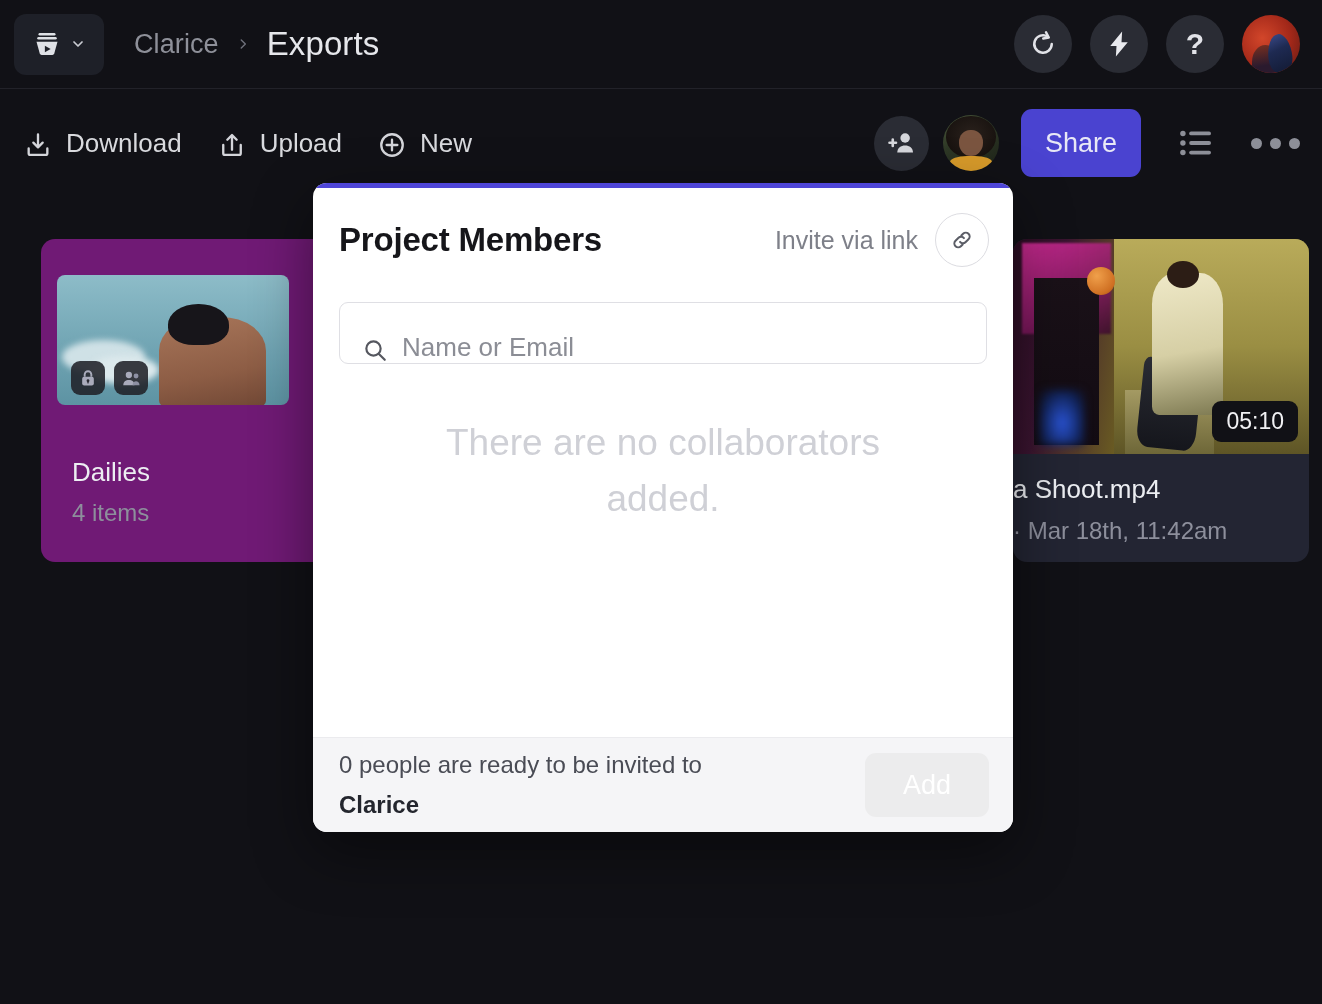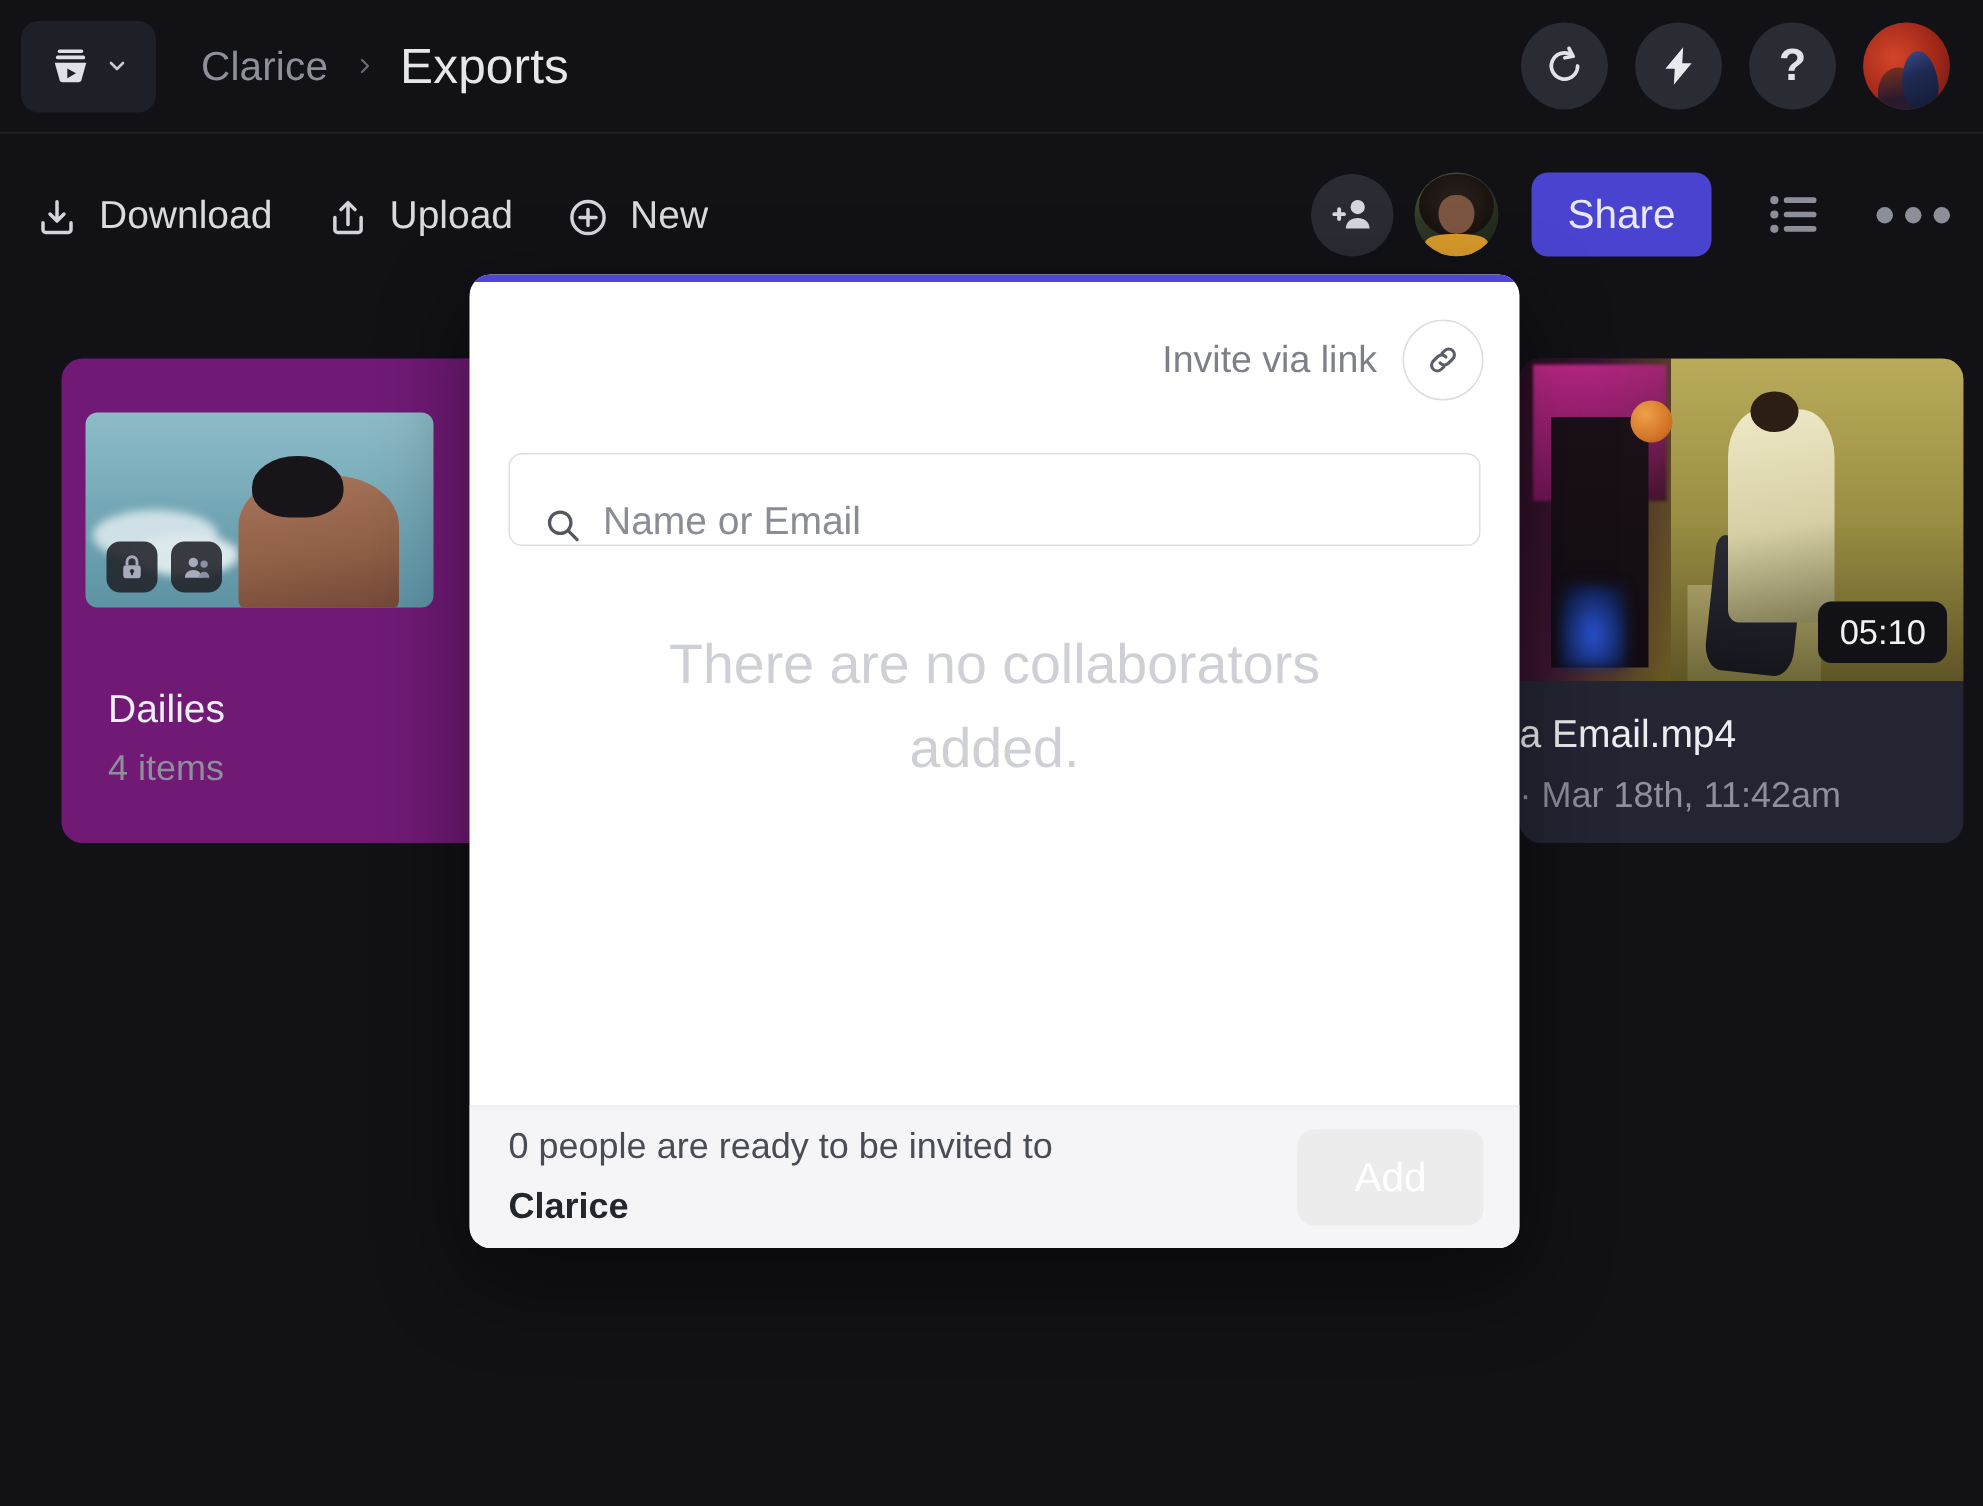--- a/index.html
+++ b/index.html
@@ -108,21 +108,21 @@
   .member-avatar .face {
     position:absolute; left:28%; top:26%; width:44%; height:48%;
     background: #7b5540; border-radius: 46% 46% 50% 50%;
   }
   .member-avatar .shirt {
     position:absolute; left:12%; bottom:0; width:76%; height:26%;
     background: #d79a2a; border-radius: 40% 40% 0 0;
   }
   .share-btn {
     margin-left: 22px;
-    width: 120px; height: 56px; border-radius: 11px;
+    width: 120px; height: 68px; border-radius: 11px;
     background: #4a43d0;
     display:flex; align-items:center; justify-content:center;
     font-size: 27px; color: #e8e8f6; cursor: pointer;
   }
   .list-ico { margin-left: 38px; cursor:pointer; width:34px; height:30px; display:block;}
   .dots-ico { margin-left: 38px; cursor:pointer; display:flex; gap:8px; align-items:center;}
   .dots-ico i { width:11px; height:11px; border-radius:50%; background:#8d8f98; display:block; }
 
   
   .content { position:absolute; left:0; top:197px; width:1322px; height:807px; }
@@ -484,29 +484,30 @@
       <div class="vt-neon"></div>
       <div class="vt-rack"></div>
       <div class="vt-blue"></div>
       <div class="vt-box"></div>
       <div class="vt-legs"></div>
       <div class="vt-person"></div>
       <div class="vt-head"></div>
       <div class="vt-ball"></div>
       <div class="duration">05:10</div>
     </div>
-    <div class="video-title">a Email.mp4</div>
+    <div class="video-title">a Shoot.mp4</div>
     <div class="video-sub">· Mar 18th, 11:42am</div>
   </div>
 </div>
 
 <div class="modal">
   <div class="modal-accent"></div>
 
   <div class="modal-head">
+    <span class="modal-title">Project Members</span>
     <span class="invite-link">Invite via link</span>
     <div class="link-circle">
       <svg width="26" height="26" viewBox="0 0 24 24">
         <path d="M10.2 13.8 a3.4 3.4 0 0 0 5 .3 l2.8-2.8 a3.5 3.5 0 0 0 -5 -5 l-1.6 1.6" fill="none" stroke="#5c5e67" stroke-width="1.9" stroke-linecap="round"></path>
         <path d="M13.8 10.2 a3.4 3.4 0 0 0 -5 -.3 L6 12.7 a3.5 3.5 0 0 0 5 5 l1.6-1.6" fill="none" stroke="#5c5e67" stroke-width="1.9" stroke-linecap="round"></path>
       </svg>
     </div>
   </div>
 
   <div class="search-wrap">

